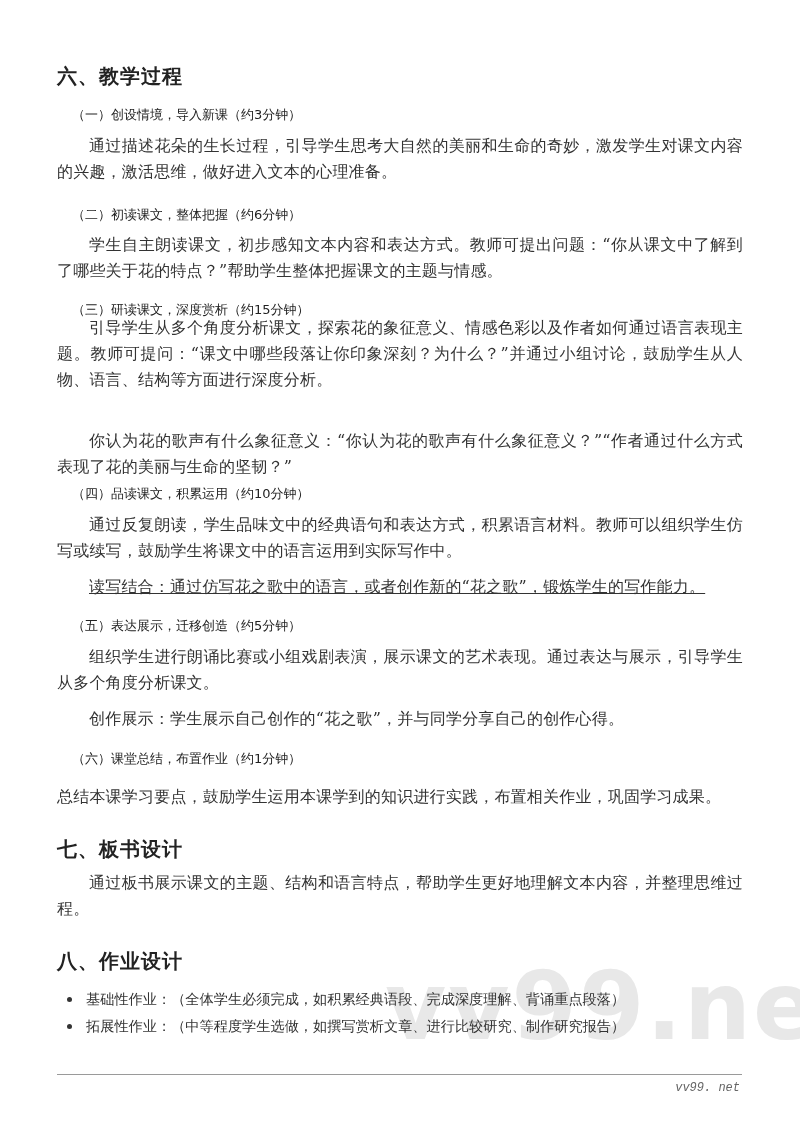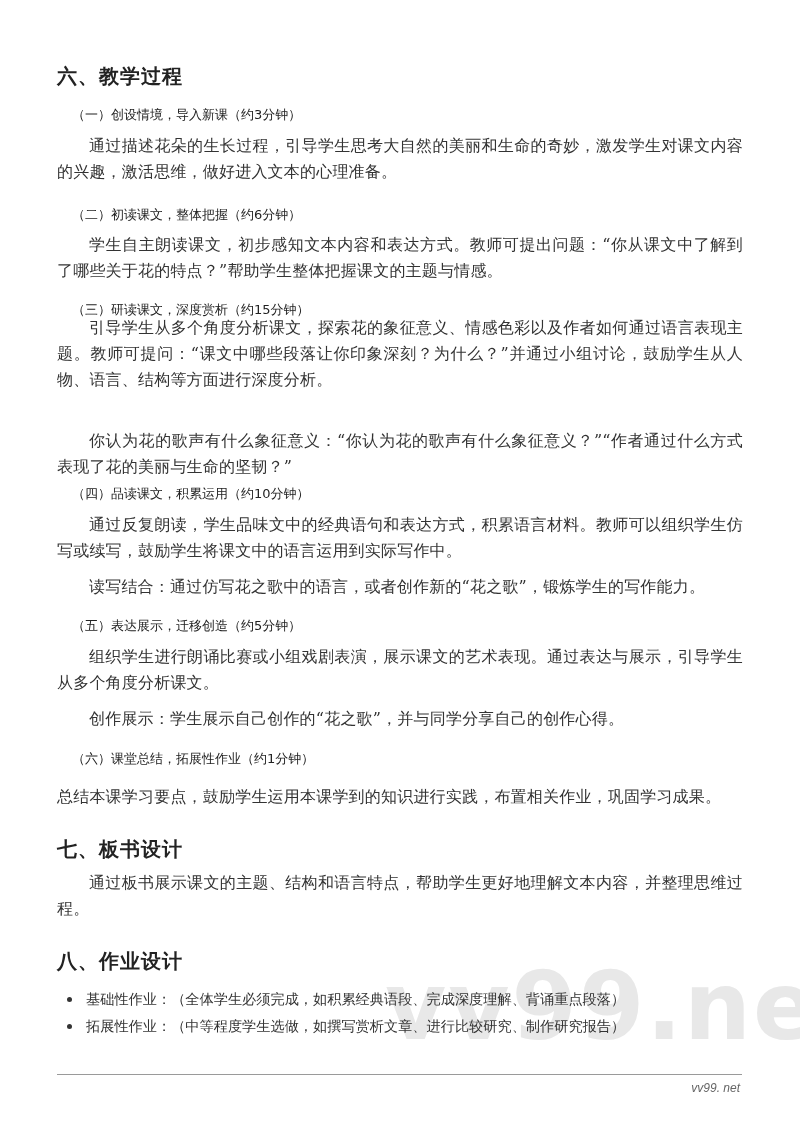--- a/index.html
+++ b/index.html
@@ -42,21 +42,21 @@
     font-size: 94px; font-weight: bold; color: #e8e8e8; letter-spacing: 2px;
     line-height: 1; z-index: 0; pointer-events: none; white-space: nowrap;
   }
   .content { position: relative; z-index: 1; }
   .footer-rule {
     position: absolute; left: 57px; top: 1074px; width: 685px; height: 1px;
     background: #9a9a9a;
   }
   .footer-text {
     position: absolute; right: 60px; top: 1081px;
-    font-family: Liberation Sans, sans-serif;
+    font-family: Liberation Mono, monospace;
     font-style: italic; font-size: 12px; color: #666;
   }
 </style>
 </head>
 <body>
 
 <div class="watermark">vv99.net</div>
 
 <div class="page content">
 
@@ -67,27 +67,27 @@
 
   <div class="h2" style="top:206px;">（二）初读课文，整体把握（约6分钟）</div>
   <div class="p" style="top:232px;">学生自主朗读课文，初步感知文本内容和表达方式。教师可提出问题：“你从课文中了解到了哪些关于花的特点？”帮助学生整体把握课文的主题与情感。</div>
 
   <div class="h2" style="top:301px;">（三）研读课文，深度赏析（约15分钟）</div>
   <div class="p" style="top:315px;">引导学生从多个角度分析课文，探索花的象征意义、情感色彩以及作者如何通过语言表现主题。教师可提问：“课文中哪些段落让你印象深刻？为什么？”并通过小组讨论，鼓励学生从人物、语言、结构等方面进行深度分析。</div>
   <div class="p" style="top:428px;">你认为花的歌声有什么象征意义：“你认为花的歌声有什么象征意义？”“作者通过什么方式表现了花的美丽与生命的坚韧？”</div>
 
   <div class="h2" style="top:485px;">（四）品读课文，积累运用（约10分钟）</div>
   <div class="p" style="top:512px;">通过反复朗读，学生品味文中的经典语句和表达方式，积累语言材料。教师可以组织学生仿写或续写，鼓励学生将课文中的语言运用到实际写作中。</div>
-  <div class="p" style="top:574px;">读写结合：通过仿写花之歌中的语言，或者创作新的“花之歌”，锻炼学生的写作能力。</div>
+  <div class="p" style="top:574px;text-decoration:underline;">读写结合：通过仿写花之歌中的语言，或者创作新的“花之歌”，锻炼学生的写作能力。</div>
 
   <div class="h2" style="top:617px;">（五）表达展示，迁移创造（约5分钟）</div>
   <div class="p" style="top:644px;">组织学生进行朗诵比赛或小组戏剧表演，展示课文的艺术表现。通过表达与展示，引导学生从多个角度分析课文。</div>
   <div class="p" style="top:706px;">创作展示：学生展示自己创作的“花之歌”，并与同学分享自己的创作心得。</div>
 
-  <div class="h2" style="top:750px;">（六）课堂总结，拓展性作业（约1分钟）</div>
+  <div class="h2" style="top:750px;">（六）课堂总结，布置作业（约1分钟）</div>
   <div class="p noindent" style="top:777px;">总结本课学习要点，鼓励学生运用本课学到的知识进行实践，布置相关作业，巩固学习成果。</div>
 
   <div class="h1" style="top:836px;">七、板书设计</div>
   <div class="p" style="top:870px;">通过板书展示课文的主题、结构和语言特点，帮助学生更好地理解文本内容，并整理思维过程。</div>
 
   <div class="h1" style="top:948px;">八、作业设计</div>
   <ul class="bullets" style="top:986px;">
     <li class="bullet">
       <span class="dot"></span>
       <span>基础性作业：（全体学生必须完成，如积累经典语段、完成深度理解、背诵重点段落）</span>

